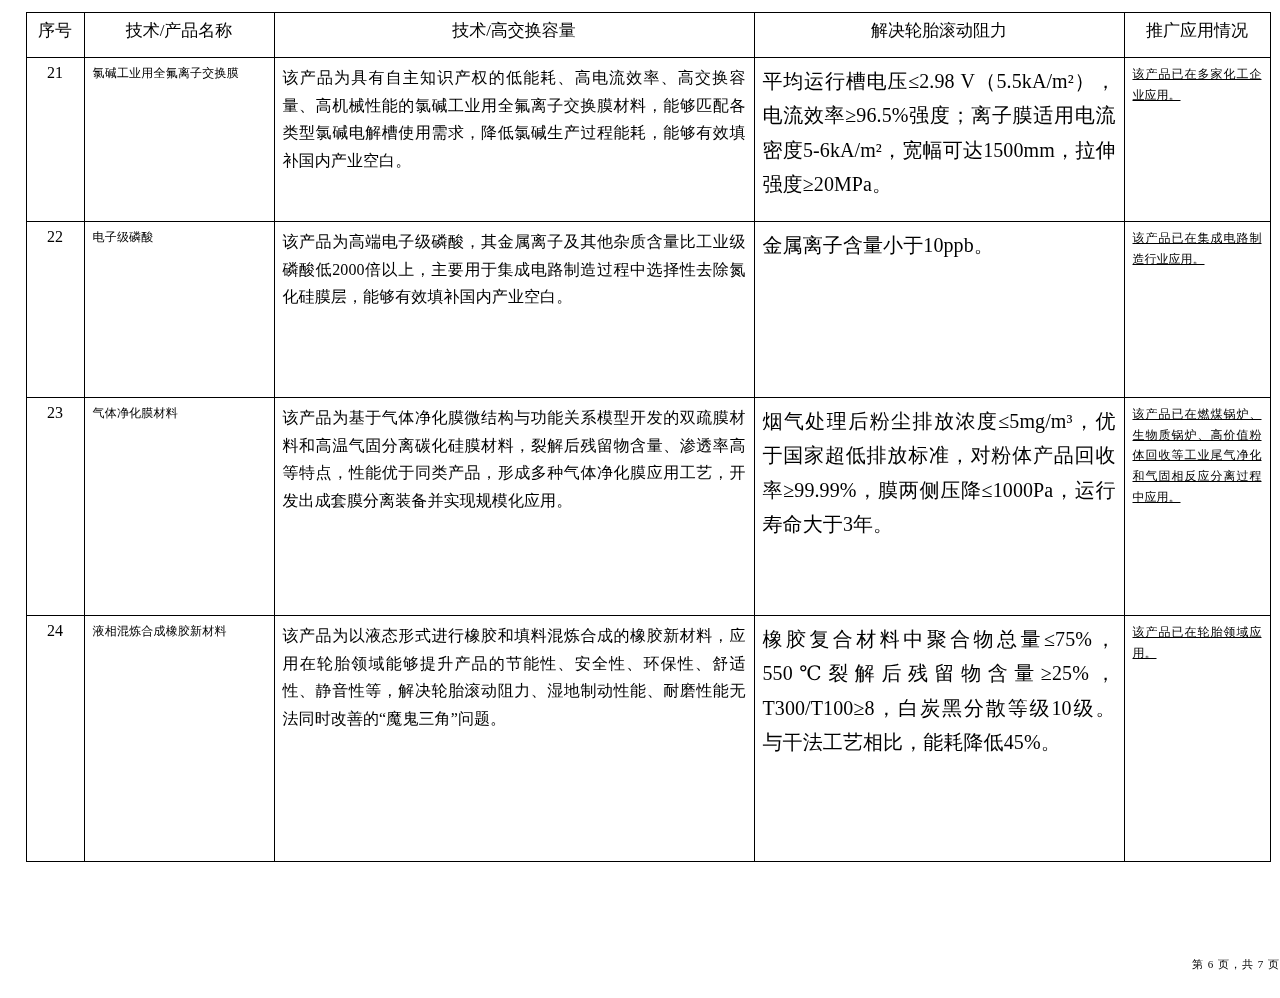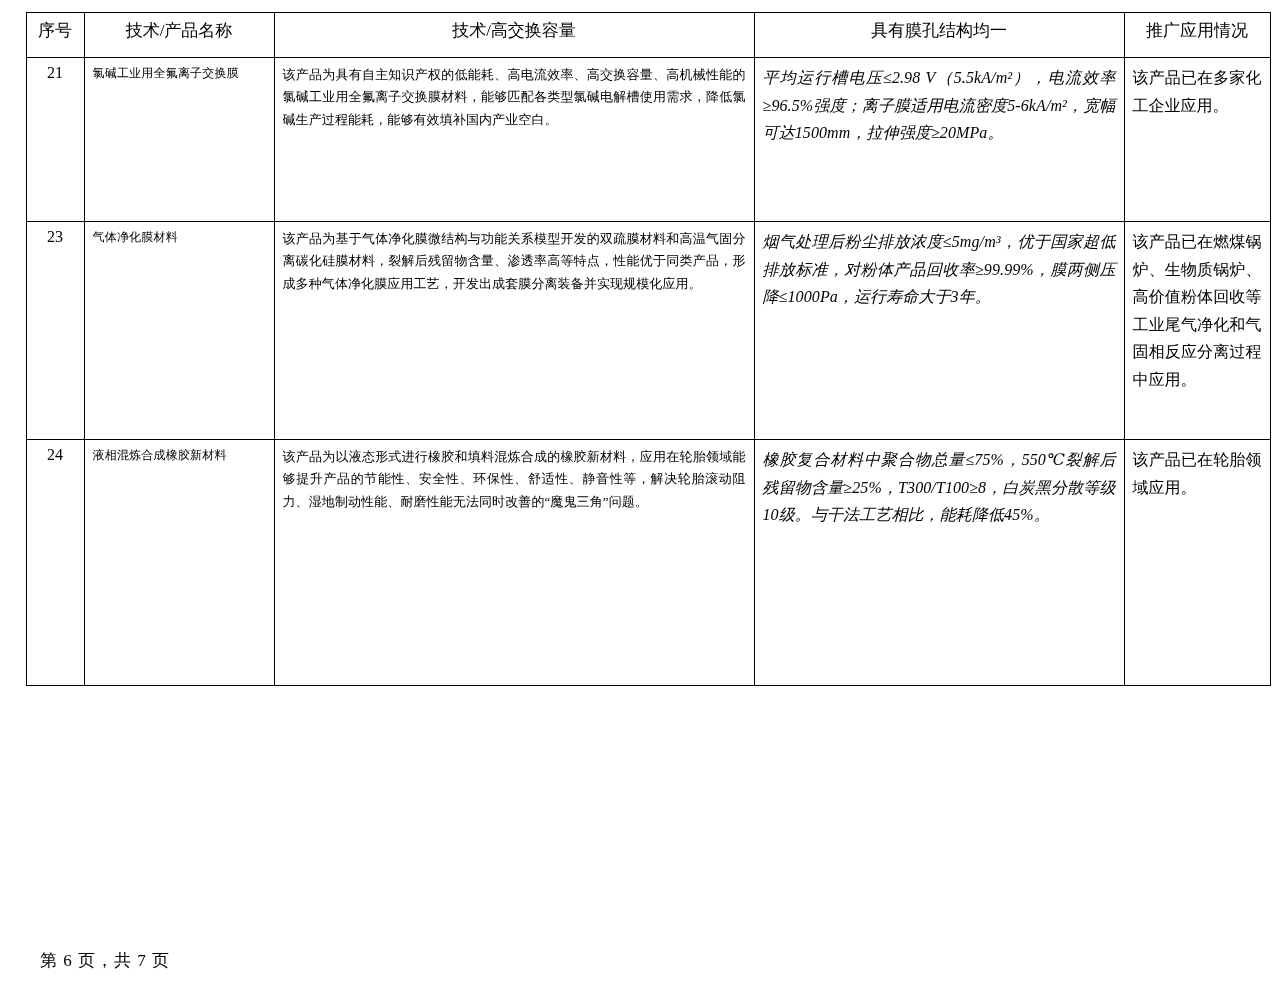--- a/index.html
+++ b/index.html
@@ -54,55 +54,55 @@
     margin-top: 40px;
   }
   td.cell-name {
     vertical-align: middle;
     font-size: 12px;
     line-height: 1.5;
     letter-spacing: 0.2px;
   }
   td.cell-desc {
     vertical-align: middle;
-    font-size: 13px;
+    font-size: 16px;
     line-height: 1.72;
     text-align: justify;
     text-justify: inter-ideograph;
     letter-spacing: 0.1px;
     margin-left: 16px;
   }
   td.cell-spec {
     vertical-align: middle;
-    font-size: 16px;
+    font-size: 20px;
     line-height: 1.72;
     text-align: justify;
     text-justify: inter-ideograph;
     letter-spacing: 0.1px;
-    font-style: italic;
   }
   td.cell-app {
     vertical-align: middle;
-    font-size: 16px;
+    font-size: 12px;
     line-height: 1.72;
     text-align: justify;
     text-justify: inter-ideograph;
+    text-decoration: underline;
   }
   tr.row-21 { height: 164px; }
   tr.row-22 { height: 176px; }
   tr.row-23 { height: 218px; }
   tr.row-24 { height: 246px; }
 
   .footer {
     position: absolute;
     left: 0;
     right: 0;
     bottom: 26px;
-    text-align: left;
-    font-size: 17px;
+    text-align: right;
+    font-size: 11px;
     letter-spacing: 1px;
     margin-left: 40px;
   }
 </style>
 </head>
 <body>
 
 <div class="page">
 
   <table class="doc-table">
@@ -111,31 +111,38 @@
       <col class="col-name">
       <col class="col-desc">
       <col class="col-spec">
       <col class="col-app">
     </colgroup>
     <thead>
       <tr>
         <td>序号</td>
         <td>技术/产品名称</td>
         <td>技术/高交换容量</td>
-        <td>具有膜孔结构均一</td>
+        <td>解决轮胎滚动阻力</td>
         <td>推广应用情况</td>
       </tr>
     </thead>
     <tbody>
       <tr class="row-21">
         <td class="cell-no">21</td>
         <td class="cell-name">氯碱工业用全氟离子交换膜</td>
         <td class="cell-desc">该产品为具有自主知识产权的低能耗、高电流效率、高交换容量、高机械性能的氯碱工业用全氟离子交换膜材料，能够匹配各类型氯碱电解槽使用需求，降低氯碱生产过程能耗，能够有效填补国内产业空白。</td>
         <td class="cell-spec">平均运行槽电压≤2.98 V（5.5kA/m²），电流效率≥96.5%强度；离子膜适用电流密度5-6kA/m²，宽幅可达1500mm，拉伸强度≥20MPa。</td>
         <td class="cell-app">该产品已在多家化工企业应用。</td>
+      </tr>
+      <tr class="row-22">
+        <td class="cell-no">22</td>
+        <td class="cell-name">电子级磷酸</td>
+        <td class="cell-desc">该产品为高端电子级磷酸，其金属离子及其他杂质含量比工业级磷酸低2000倍以上，主要用于集成电路制造过程中选择性去除氮化硅膜层，能够有效填补国内产业空白。</td>
+        <td class="cell-spec">金属离子含量小于10ppb。</td>
+        <td class="cell-app">该产品已在集成电路制造行业应用。</td>
       </tr>
       <tr class="row-23">
         <td class="cell-no">23</td>
         <td class="cell-name">气体净化膜材料</td>
         <td class="cell-desc">该产品为基于气体净化膜微结构与功能关系模型开发的双疏膜材料和高温气固分离碳化硅膜材料，裂解后残留物含量、渗透率高等特点，性能优于同类产品，形成多种气体净化膜应用工艺，开发出成套膜分离装备并实现规模化应用。</td>
         <td class="cell-spec">烟气处理后粉尘排放浓度≤5mg/m³，优于国家超低排放标准，对粉体产品回收率≥99.99%，膜两侧压降≤1000Pa，运行寿命大于3年。</td>
         <td class="cell-app">该产品已在燃煤锅炉、生物质锅炉、高价值粉体回收等工业尾气净化和气固相反应分离过程中应用。</td>
       </tr>
       <tr class="row-24">
         <td class="cell-no">24</td>

